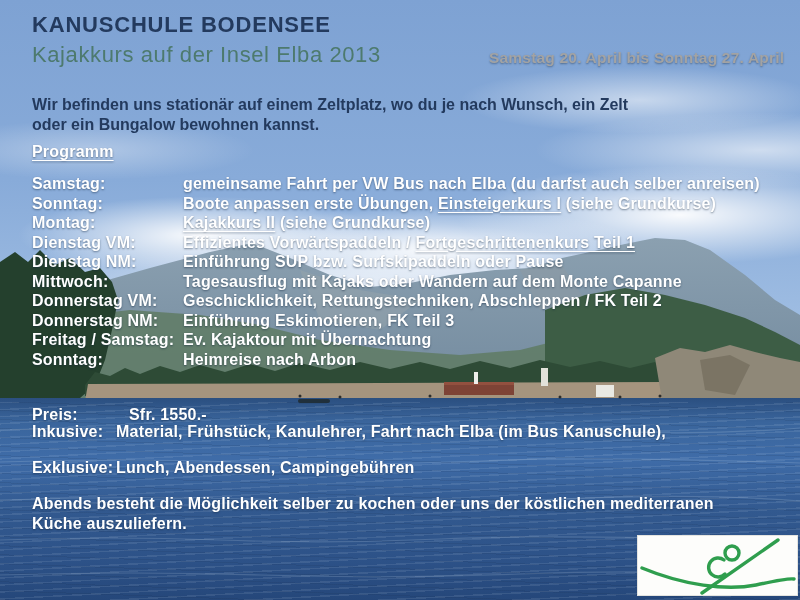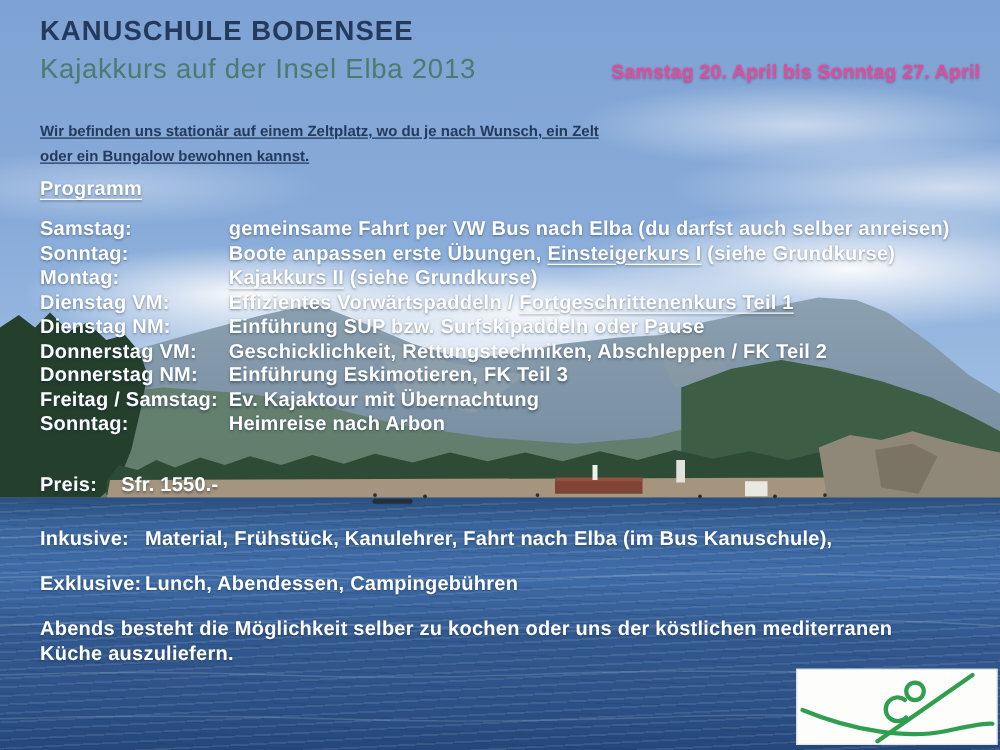--- a/index.html
+++ b/index.html
@@ -37,34 +37,34 @@
   .title{
     left:32px;top:12px;font-size:22px;font-weight:700;letter-spacing:.8px;
     color:#233a5e;
   }
   .subtitle{
     left:32px;top:42px;font-size:22px;font-weight:400;letter-spacing:.6px;
     color:#4d7a6e;
   }
   .date{
     left:489px;top:49px;font-size:15.5px;font-weight:700;letter-spacing:.2px;
-    color:#ec4899;text-shadow:0 1px 2px rgba(15,35,60,.45);
+    color:#a3a3a3;text-shadow:0 1px 2px rgba(15,35,60,.45);
   }
   .navy-par{
-    left:32px;top:95px;font-size:12px;line-height:20px;font-weight:700;
-    color:#233a5e;white-space:pre-line;text-decoration:underline;
+    left:32px;top:95px;font-size:16px;line-height:20px;font-weight:700;
+    color:#233a5e;white-space:pre-line;
   }
   .white{color:#fff;text-shadow:0 1px 2px rgba(15,35,60,.5);font-size:16px;font-weight:700;letter-spacing:.2px;}
   .programm{left:32px;top:143px;text-decoration:underline;text-underline-offset:3px;}
   .program-list{left:32px;top:174px;}
   .program-row{display:flex;line-height:19.5px;}
   .program-day{flex:0 0 151px;}
   .u-link{text-decoration:underline;text-underline-offset:3px;cursor:pointer;text-align:center;}
   .kv{display:flex;}
-  .price{left:32px;top:380px;}
+  .price{left:32px;top:406px;gap:32px;}
   .price .kv-label{flex:0 0 65px;}
   .inclusive{left:32px;top:423px;}
   .exclusive{left:32px;top:459px;}
   .kv-label-wide{flex:0 0 84px;}
   .note{left:32px;top:494px;line-height:20px;white-space:pre-line;}
   
   .logo-box{
     position:absolute;left:637px;top:535px;width:161px;height:61px;
     background:#fdfdfb;border:1px solid #e4e4e0;box-sizing:border-box;
   }
@@ -161,20 +161,22 @@
       </div>
       <div class="program-row">
         <span class="program-day">Dienstag VM:</span>
         <span><span>Effizientes Vorwärtspaddeln / </span><span class="u-link">Fortgeschrittenenkurs Teil 1</span></span>
       </div>
       <div class="program-row">
         <span class="program-day">Dienstag NM:</span>
         <span><span>Einführung SUP bzw. Surfskipaddeln oder Pause</span></span>
       </div>
       <div class="program-row">
+        <span class="program-day">Mittwoch:</span>
+        <span><span>Tagesausflug mit Kajaks oder Wandern auf dem Monte Capanne</span></span>
       </div>
       <div class="program-row">
         <span class="program-day">Donnerstag VM:</span>
         <span><span>Geschicklichkeit, Rettungstechniken, Abschleppen / FK Teil 2</span></span>
       </div>
       <div class="program-row">
         <span class="program-day">Donnerstag NM:</span>
         <span><span>Einführung Eskimotieren, FK Teil 3</span></span>
       </div>
       <div class="program-row">

